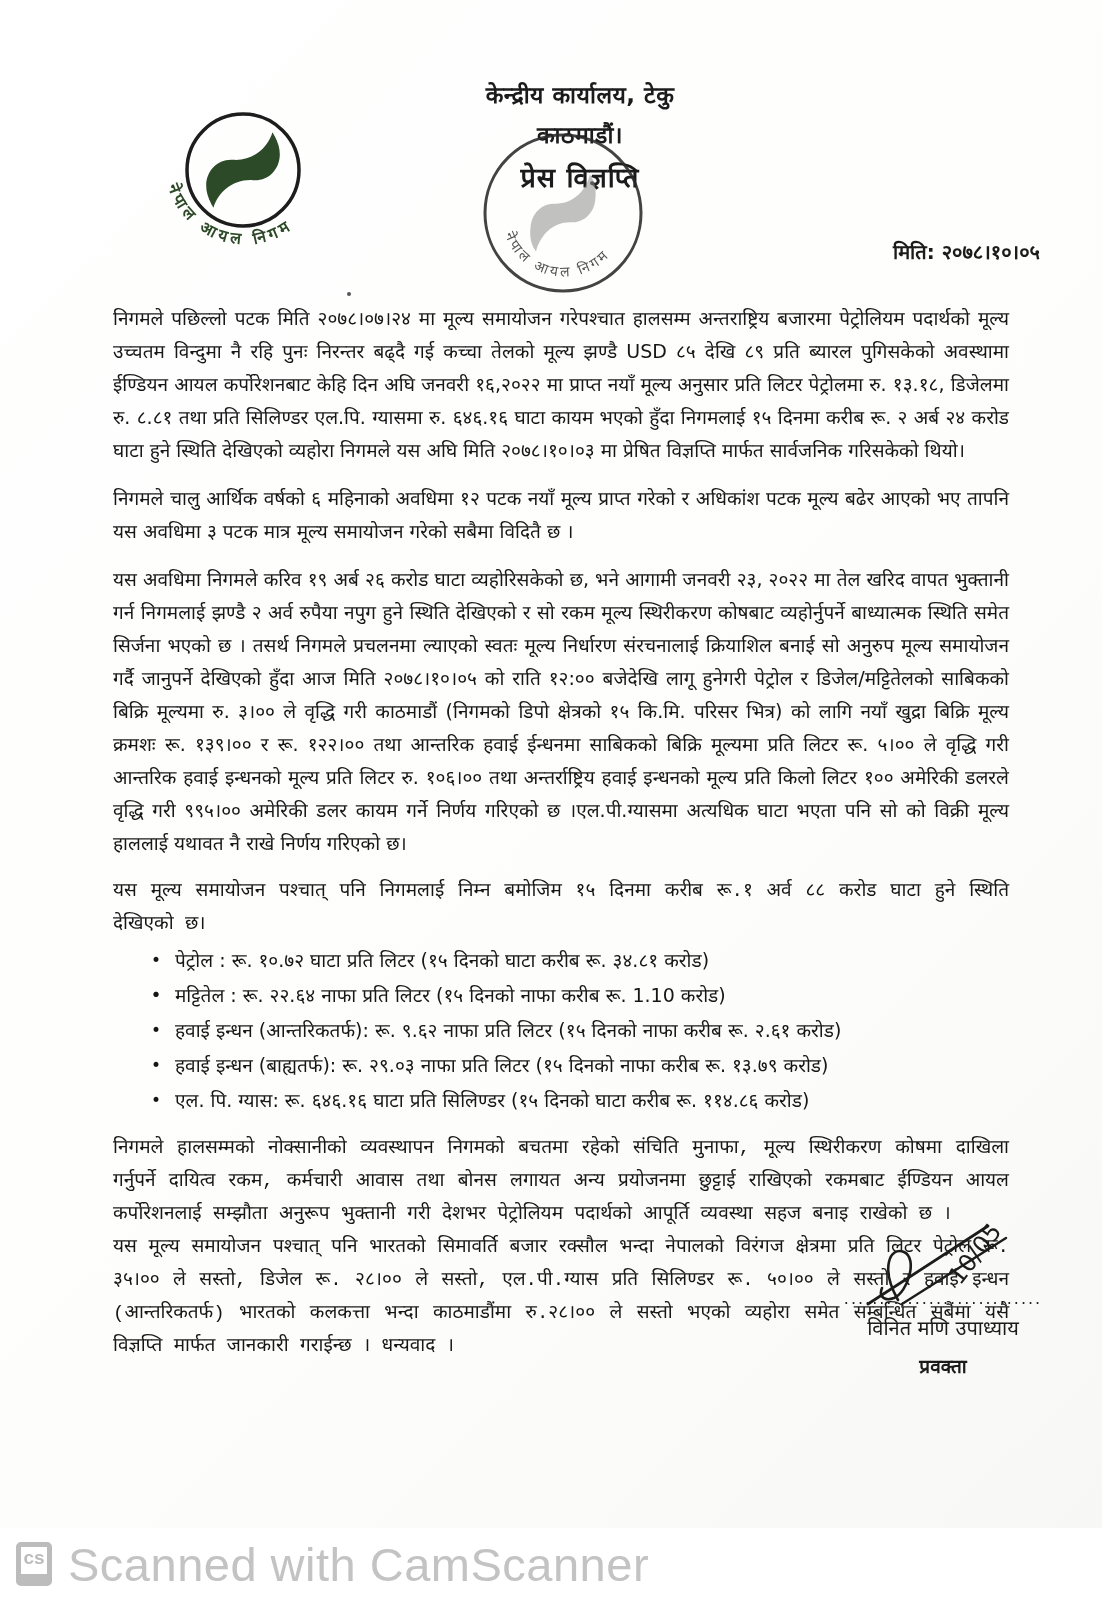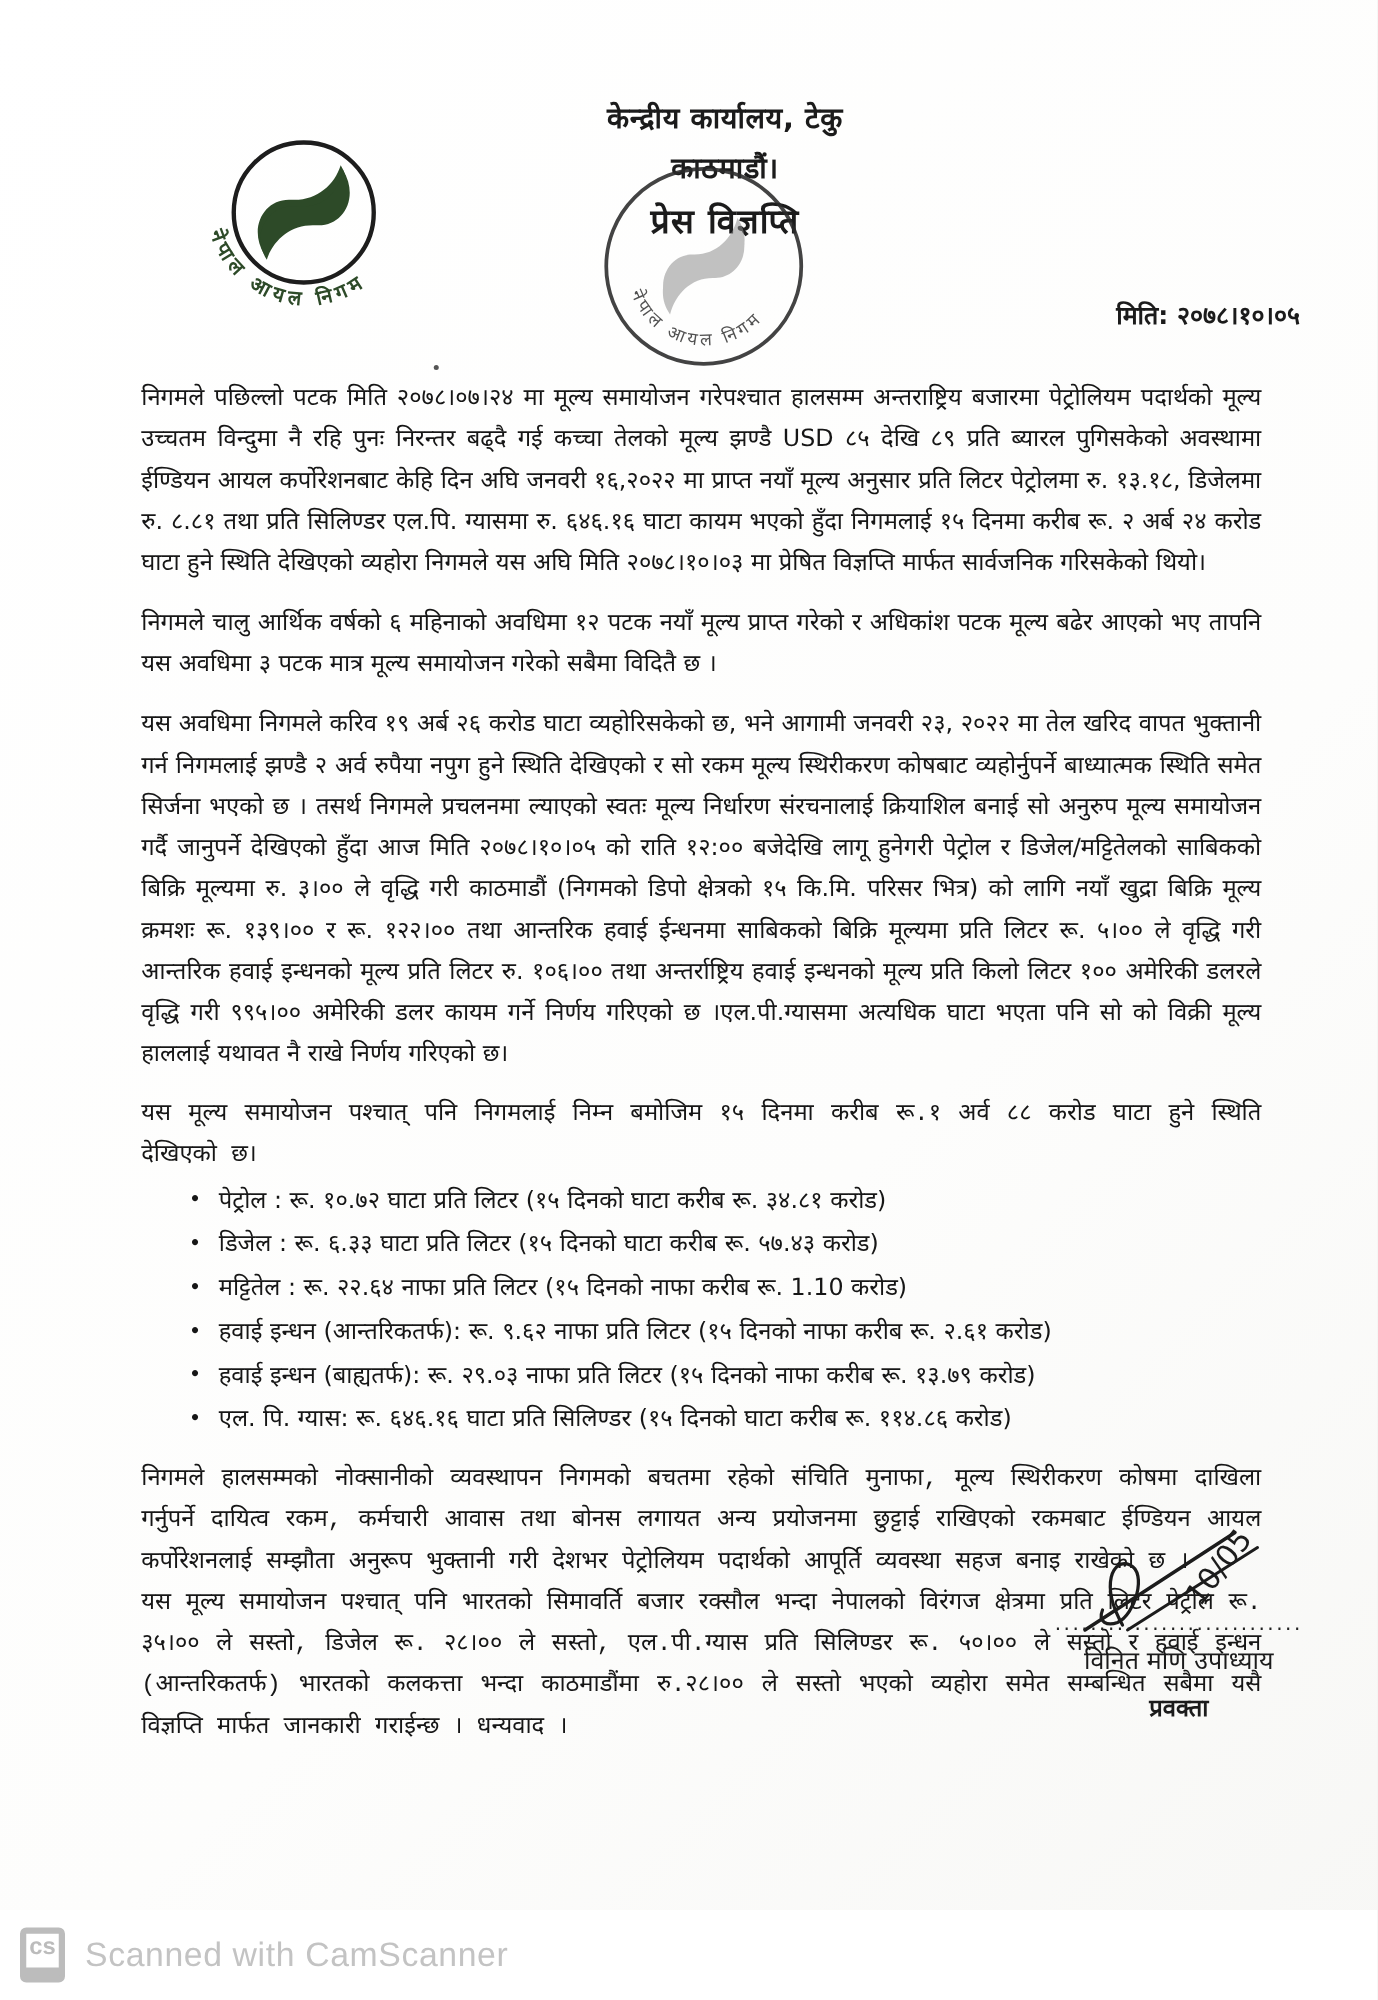--- a/index.html
+++ b/index.html
@@ -66,21 +66,21 @@
   .cs-icon .cs-txt{
     font-family:"Liberation Sans",sans-serif;
     font-size:19px;font-weight:bold;color:#bcbcbc;line-height:22px;
   }
   .cs-icon::after{
     content:"";position:absolute;left:-1px;right:-1px;bottom:-2px;height:9px;
     background:#bcbcbc;border-radius:0 0 4px 4px;
   }
   .scan-text{
     font-family:"Liberation Sans",sans-serif;
-    font-size:27px;color:#c3c3c3;margin-left:16px;letter-spacing:.5px;
+    font-size:47px;color:#c3c3c3;margin-left:16px;letter-spacing:.5px;
   }
 </style>
 </head>
 <body>
 
 <div class="page">
 
   <div class="logo-wrap">
     <svg width="210" height="170" viewBox="0 0 210 170">
       <circle cx="105" cy="70" r="56" fill="none" stroke="#1d1d1d" stroke-width="3.5"></circle>
@@ -124,21 +124,21 @@
   <div class="artifact-dot"></div>
 
   <div class="content">
     <p>निगमले पछिल्लो पटक मिति २०७८।०७।२४ मा मूल्य समायोजन गरेपश्चात हालसम्म अन्तराष्ट्रिय बजारमा पेट्रोलियम पदार्थको मूल्य उच्चतम विन्दुमा नै रहि पुनः निरन्तर बढ्दै गई कच्चा तेलको मूल्य झण्डै USD ८५ देखि ८९ प्रति ब्यारल पुगिसकेको अवस्थामा ईण्डियन आयल कर्पोरेशनबाट केहि दिन अघि जनवरी १६,२०२२ मा प्राप्त नयाँ मूल्य अनुसार प्रति लिटर पेट्रोलमा रु. १३.१८, डिजेलमा रु. ८.८१ तथा प्रति सिलिण्डर एल.पि. ग्यासमा रु. ६४६.१६ घाटा कायम भएको हुँदा निगमलाई १५ दिनमा करीब रू. २ अर्ब २४ करोड घाटा हुने स्थिति देखिएको व्यहोरा निगमले यस अघि मिति २०७८।१०।०३ मा प्रेषित विज्ञप्ति मार्फत सार्वजनिक गरिसकेको थियो।</p>
     <p>निगमले चालु आर्थिक वर्षको ६ महिनाको अवधिमा १२ पटक नयाँ मूल्य प्राप्त गरेको र अधिकांश पटक मूल्य बढेर आएको भए तापनि यस अवधिमा ३ पटक मात्र मूल्य समायोजन गरेको सबैमा विदितै छ ।</p>
     <p>यस अवधिमा निगमले करिव १९ अर्ब २६ करोड घाटा व्यहोरिसकेको छ, भने आगामी जनवरी २३, २०२२ मा तेल खरिद वापत भुक्तानी गर्न निगमलाई झण्डै २ अर्व रुपैया नपुग हुने स्थिति देखिएको र सो रकम मूल्य स्थिरीकरण कोषबाट व्यहोर्नुपर्ने बाध्यात्मक स्थिति समेत सिर्जना भएको छ । तसर्थ निगमले प्रचलनमा ल्याएको स्वतः मूल्य निर्धारण संरचनालाई क्रियाशिल बनाई सो अनुरुप मूल्य समायोजन गर्दै जानुपर्ने देखिएको हुँदा आज मिति २०७८।१०।०५ को राति १२:०० बजेदेखि लागू हुनेगरी पेट्रोल र डिजेल/मट्टितेलको साबिकको बिक्रि मूल्यमा रु. ३।०० ले वृद्धि गरी काठमाडौं (निगमको डिपो क्षेत्रको १५ कि.मि. परिसर भित्र) को लागि नयाँ खुद्रा बिक्रि मूल्य क्रमशः रू. १३९।०० र रू. १२२।०० तथा आन्तरिक हवाई ईन्धनमा साबिकको बिक्रि मूल्यमा प्रति लिटर रू. ५।०० ले वृद्धि गरी आन्तरिक हवाई इन्धनको मूल्य प्रति लिटर रु. १०६।०० तथा अन्तर्राष्ट्रिय हवाई इन्धनको मूल्य प्रति किलो लिटर १०० अमेरिकी डलरले वृद्धि गरी ९९५।०० अमेरिकी डलर कायम गर्ने निर्णय गरिएको छ ।एल.पी.ग्यासमा अत्यधिक घाटा भएता पनि सो को विक्री मूल्य हाललाई यथावत नै राखे निर्णय गरिएको छ।</p>
     <p class="tight">यस मूल्य समायोजन पश्चात् पनि निगमलाई निम्न बमोजिम १५ दिनमा करीब रू.१ अर्व ८८ करोड घाटा हुने स्थिति देखिएको छ।</p>
 
     <ul class="deficit-list">
       <li><span class="blt">•</span><span>पेट्रोल : रू. १०.७२ घाटा प्रति लिटर (१५ दिनको घाटा करीब रू. ३४.८१ करोड)</span></li>
-      <li><span class="blt">•</span><span>डिजेल : रू. ६.३३ घाटा प्रति लिटर (१५ दिनको घाटा करीब रू. ५७.४३ करोड)</span></li>
+      <li><span class="blt">•</span></li>
       <li><span class="blt">•</span><span>मट्टितेल : रू. २२.६४ नाफा प्रति लिटर (१५ दिनको नाफा करीब रू. 1.10 करोड)</span></li>
       <li><span class="blt">•</span><span>हवाई इन्धन (आन्तरिकतर्फ): रू. ९.६२ नाफा प्रति लिटर (१५ दिनको नाफा करीब रू. २.६१ करोड)</span></li>
       <li><span class="blt">•</span><span>हवाई इन्धन (बाह्यतर्फ): रू. २९.०३ नाफा प्रति लिटर (१५ दिनको नाफा करीब रू. १३.७९ करोड)</span></li>
       <li><span class="blt">•</span><span>एल. पि. ग्यास: रू. ६४६.१६ घाटा प्रति सिलिण्डर (१५ दिनको घाटा करीब रू. ११४.८६ करोड)</span></li>
     </ul>
 
     <p class="tight">निगमले हालसम्मको नोक्सानीको व्यवस्थापन निगमको बचतमा रहेको संचिति मुनाफा, मूल्य स्थिरीकरण कोषमा दाखिला गर्नुपर्ने दायित्व रकम, कर्मचारी आवास तथा बोनस लगायत अन्य प्रयोजनमा छुट्टाई राखिएको रकमबाट ईण्डियन आयल कर्पोरेशनलाई सम्झौता अनुरूप भुक्तानी गरी देशभर पेट्रोलियम पदार्थको आपूर्ति व्यवस्था सहज बनाइ राखेको छ ।</p>
     <p class="tight">यस मूल्य समायोजन पश्चात् पनि भारतको सिमावर्ति बजार रक्सौल भन्दा नेपालको विरंगज क्षेत्रमा प्रति लिटर पेट्रोल रू. ३५।०० ले सस्तो, डिजेल रू. २८।०० ले सस्तो, एल.पी.ग्यास प्रति सिलिण्डर रू. ५०।०० ले सस्तो र हवाई इन्धन (आन्तरिकतर्फ) भारतको कलकत्ता भन्दा काठमाडौंमा रु.२८।०० ले सस्तो भएको व्यहोरा समेत सम्बन्धित सबैमा यसै विज्ञप्ति मार्फत जानकारी गराईन्छ । धन्यवाद ।</p>
   </div>
 

